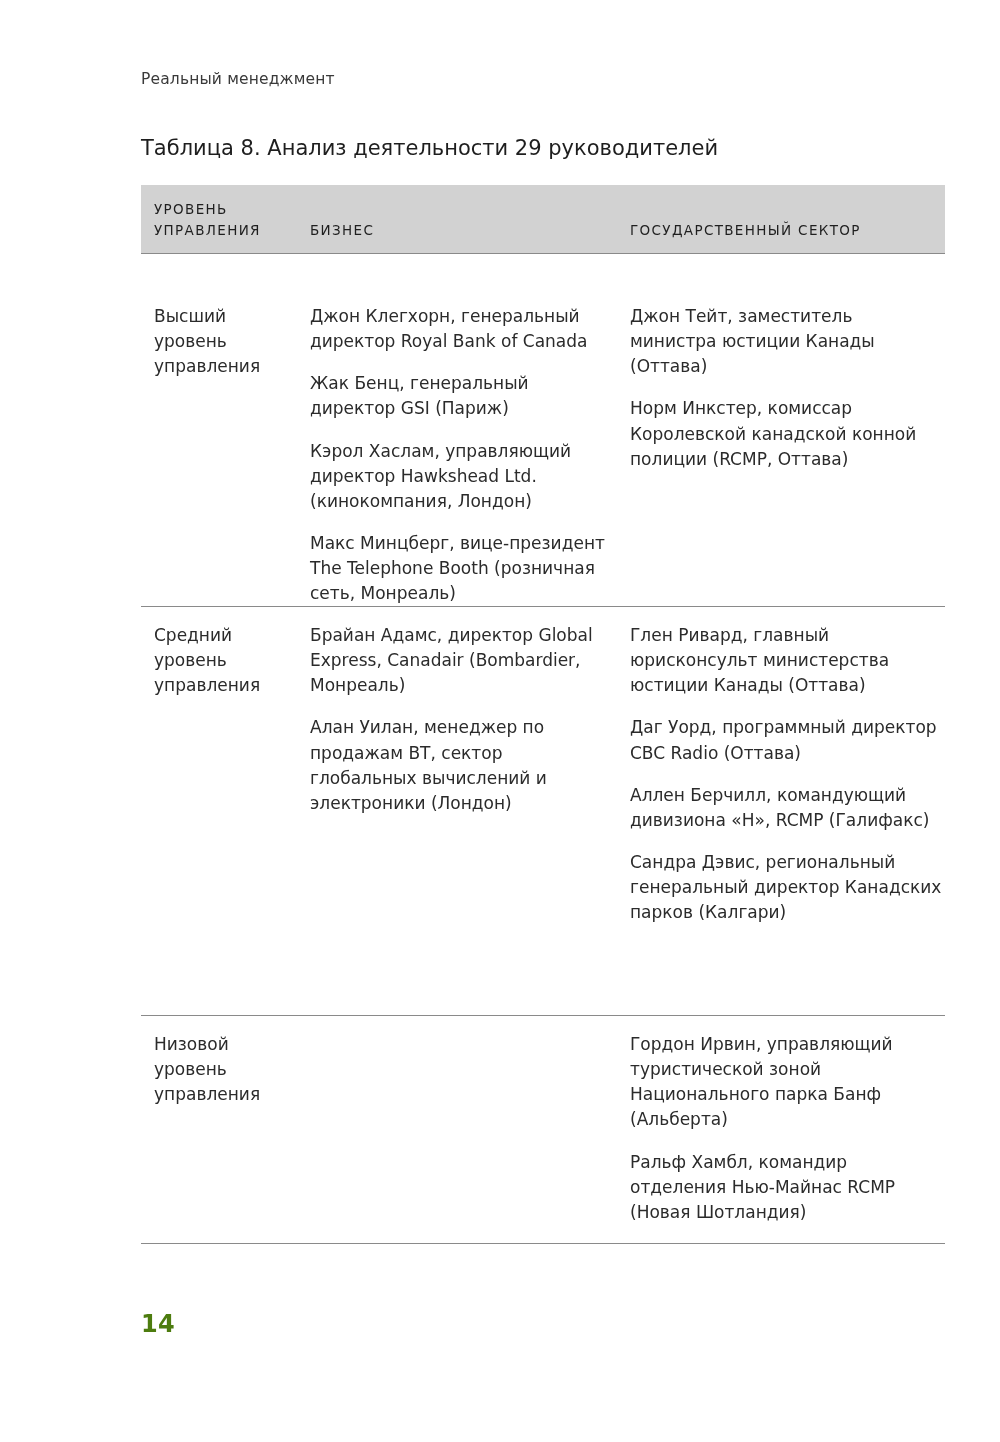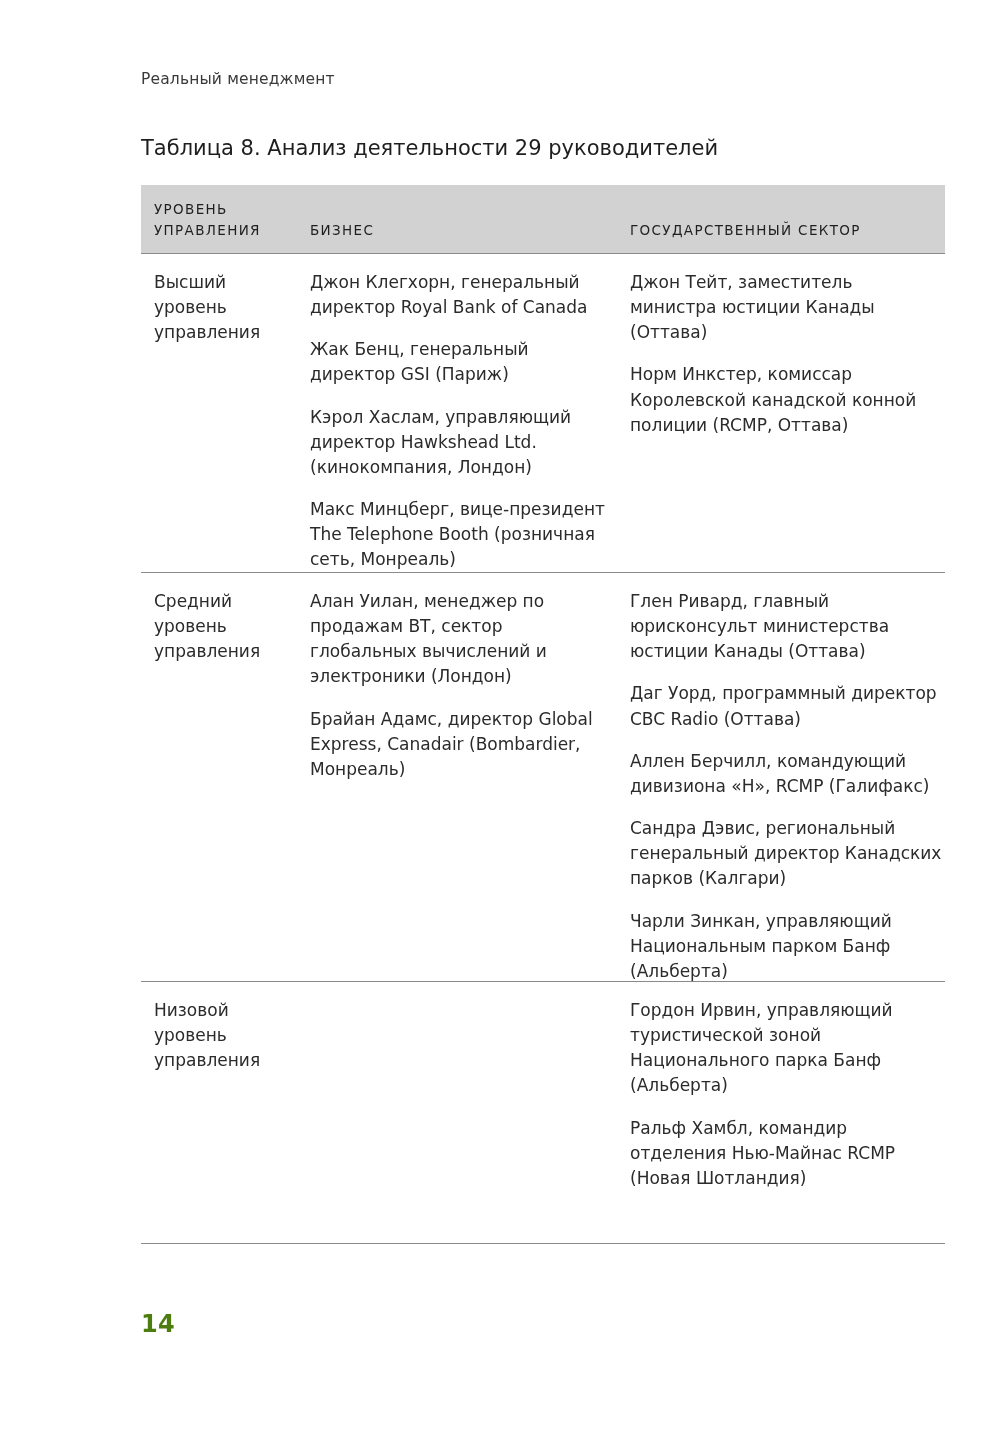--- a/index.html
+++ b/index.html
@@ -145,21 +145,21 @@
   <div class="table">
 
     <div class="thead">
       <div class="th col1">УРОВЕНЬ
 УПРАВЛЕНИЯ</div>
       <div class="th col2">БИЗНЕС</div>
       <div class="th col3">ГОСУДАРСТВЕННЫЙ СЕКТОР</div>
     </div>
 
     <div class="row">
-      <div class="cells" style="height:288px;">
+      <div class="cells" style="height:288px;margin-top:34px;">
         <div class="cell col1">
           <span class="line">Высший</span>
           <span class="line">уровень</span>
           <span class="line">управления</span>
         </div>
         <div class="cell col2">
           <p class="entry">Джон Клегхорн, генеральный директор Royal Bank of Canada</p>
           <p class="entry">Жак Бенц, генеральный директор GSI (Париж)</p>
           <p class="entry">Кэрол Хаслам, управляющий директор Hawkshead Ltd. (кинокомпания, Лондон)</p>
           <p class="entry">Макс Минцберг, вице-президент The Telephone Booth (розничная сеть, Монреаль)</p>
@@ -172,29 +172,28 @@
     </div>
 
     <div class="row">
       <div class="cells" style="height:378px;">
         <div class="cell col1">
           <span class="line">Средний</span>
           <span class="line">уровень</span>
           <span class="line">управления</span>
         </div>
         <div class="cell col2">
+          <p class="entry">Брайан Адамс, директор Global Express, Canadair (Bombardier, Монреаль)</p>
           <p class="entry">Алан Уилан, менеджер по продажам BT, сектор глобальных вычислений и электроники (Лондон)</p>
-          <p class="entry">Брайан Адамс, директор Global Express, Canadair (Bombardier, Монреаль)</p>
         </div>
         <div class="cell col3">
           <p class="entry">Глен Ривард, главный юрисконсульт министерства юстиции Канады (Оттава)</p>
           <p class="entry">Даг Уорд, программный директор CBC Radio (Оттава)</p>
           <p class="entry">Аллен Берчилл, командующий дивизиона «Н», RCMP (Галифакс)</p>
           <p class="entry">Сандра Дэвис, региональный генеральный директор Канадских парков (Калгари)</p>
-          <p class="entry">Чарли Зинкан, управляющий Национальным парком Банф (Альберта)</p>
         </div>
       </div>
     </div>
 
     <div class="row">
       <div class="cells" style="height:230px;">
         <div class="cell col1">
           <span class="line">Низовой</span>
           <span class="line">уровень</span>
           <span class="line">управления</span>

